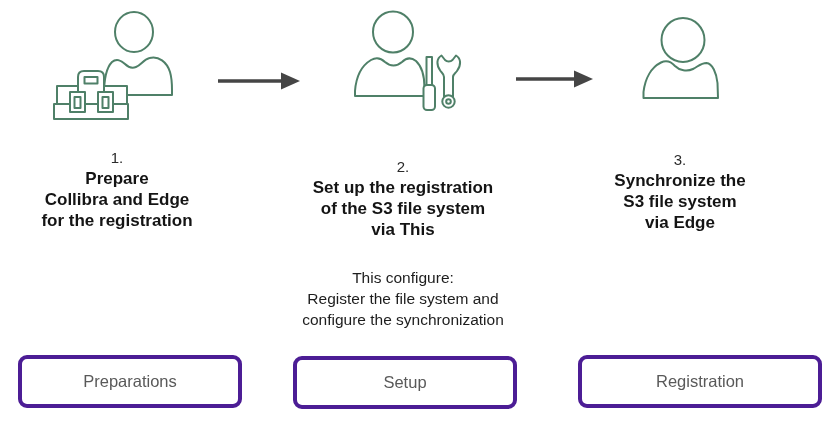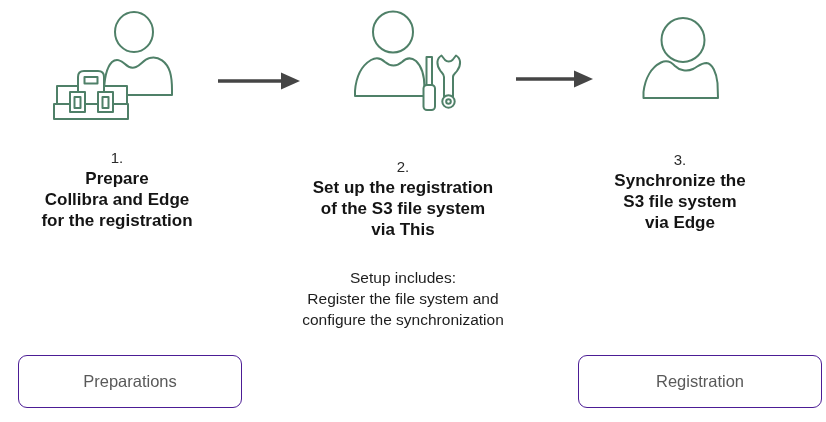--- a/index.html
+++ b/index.html
@@ -22,21 +22,21 @@
   }
   .step-desc{
     position:absolute;text-align:center;
     font-size:15.5px;line-height:21px;color:#1d1d1d;font-weight:400;
     white-space:pre-line;
   }
   .btn{
     position:absolute;
     height:53px;
     background:#ffffff;
-    border:1px solid #4c1d95;
+    border:4px solid #4c1d95;
     border-radius:9px;
     display:flex;align-items:center;justify-content:center;
     font-family:"Liberation Sans", sans-serif;
     font-size:16.5px;color:#595959;
     cursor:pointer;
     padding:0;margin:0;
     box-sizing:border-box;
   }
   .col1{left:8px;top:148px;width:218px;}
   .col2{left:286px;top:157px;width:234px;}
@@ -101,27 +101,28 @@
 Collibra and Edge
 for the registration</div>
   </div>
 
   <div class="col col2">
     <div class="step-number">2.</div>
     <div class="step-title">Set up the registration
 of the S3 file system
 via This</div>
   </div>
-  <div class="step-desc desc2">Setup includes:
+  <div class="step-desc desc2">This configure:
 Register the file system and
 configure the synchronization</div>
 
   <div class="col col3">
     <div class="step-number">3.</div>
     <div class="step-title">Synchronize the
 S3 file system
 via Edge</div>
   </div>
 
   <button class="btn btn1">Preparations</button>
+  <button class="btn btn2">Setup</button>
   <button class="btn btn3">Registration</button>
 
 </div>
 
 </body></html>

